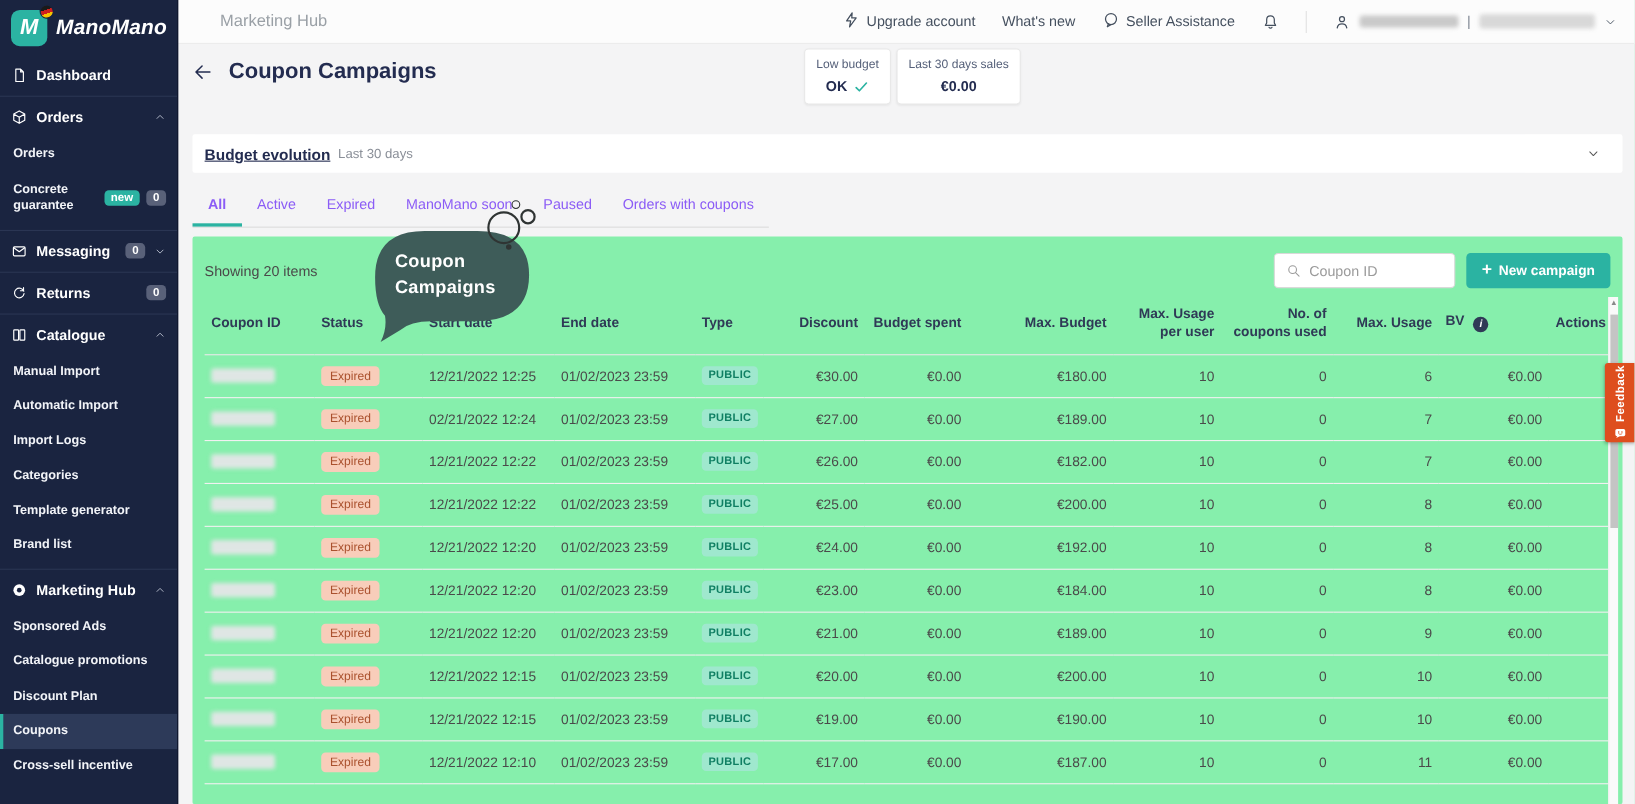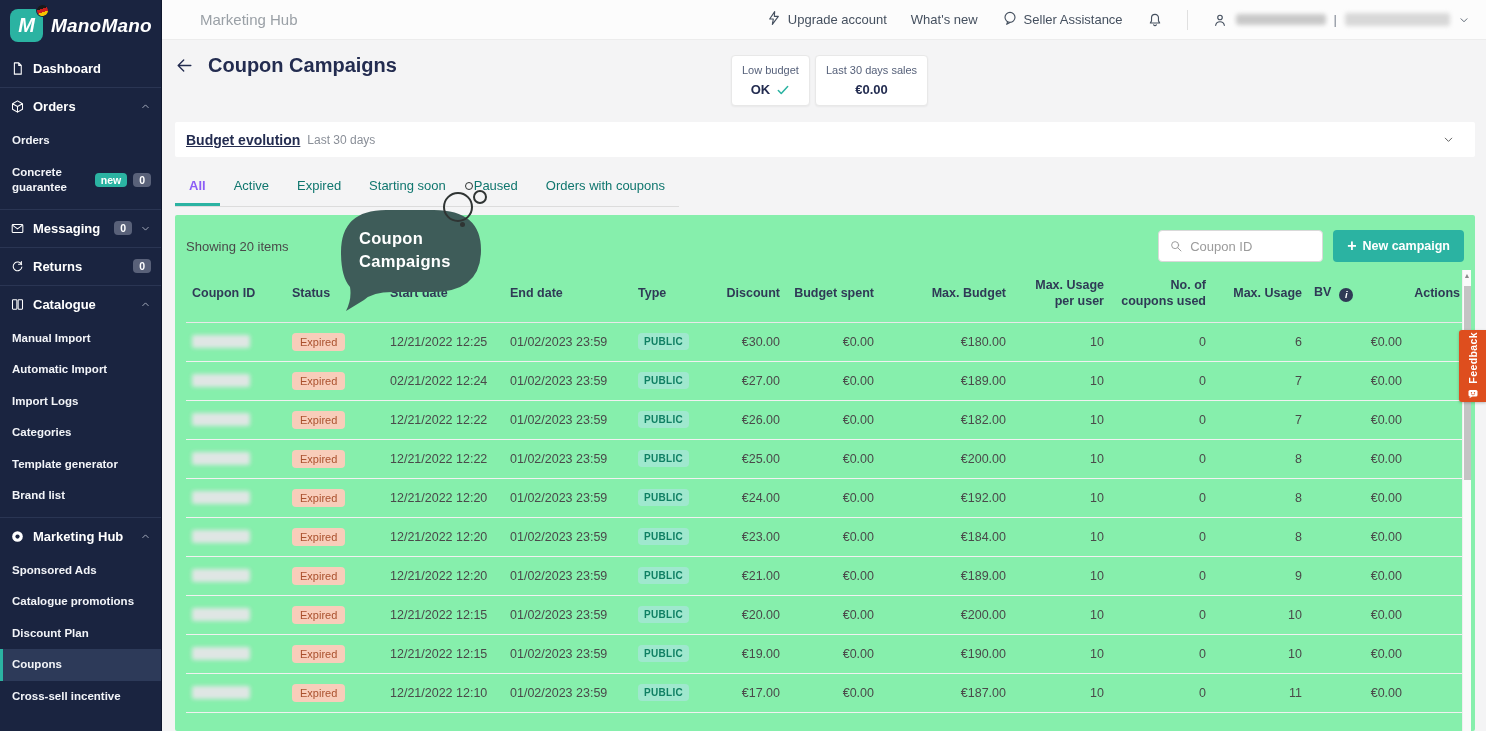--- a/index.html
+++ b/index.html
@@ -43,35 +43,35 @@
   .blob-name { width:90px; height:11px; background:#C9C9C9; }
   .blob-co   { width:105px; height:13px; background:#D8D8D8; }
   .tb-sep { color:#7d8592; }
 
   .page { position:absolute; top:40px; left:0; right:0; bottom:0; padding:0 11px 0 13px; }
 
   .page-head { height:82px; position:relative; display:flex; align-items:flex-start; padding-top:14px; }
   .back-btn { margin-top:2px; display:flex; color:#232C50; cursor:pointer; }
   .back-btn svg { width:19px; height:19px; }
   .page-title { font-size:20px; font-weight:700; color:#232C50; margin-left:14px; }
-  .card { position:absolute; top:15px; background:#fff; border:1px solid #E8E8E8; border-radius:4px; padding:8px 10px; text-align:center; box-shadow:0 1px 2px rgba(0,0,0,.05); }
+  .card { position:absolute; top:4px; background:#fff; border:1px solid #E8E8E8; border-radius:4px; padding:8px 10px; text-align:center; box-shadow:0 1px 2px rgba(0,0,0,.05); }
   .card-1 { left:556px; min-width:76px; }
   .card-2 { left:640px; min-width:100px; }
   .card-label { font-size:11px; color:#56617A; white-space:nowrap; }
   .card-value { font-size:13px; font-weight:700; color:#232C50; margin-top:6px; display:flex; justify-content:center; align-items:center; gap:6px; }
   .card-value svg { width:14px; height:14px; }
 
   .budget-bar { height:35px; background:#fff; border-radius:2px; display:flex; align-items:center; padding:0 20px 0 11px; cursor:pointer; }
   .bb-title { font-size:14px; font-weight:700; color:#232C50;text-decoration:underline; }
   .bb-sub { font-size:12px; color:#8A8F98; margin-left:7px; }
   .bb-chev { margin-left:auto; color:#555; display:flex; }
   .bb-chev svg { width:13px; height:13px; }
 
   .tabs { margin-top:10px; height:40px; display:flex; width:max-content; border-bottom:1px solid #DCDCDC; }
-  .tab { padding:0 14px; line-height:37px; font-size:13px; color:#0f766e; cursor:pointer; white-space:nowrap; }
+  .tab { padding:0 14px; line-height:37px; font-size:13px; color:#8b5cf6; cursor:pointer; white-space:nowrap; }
   .tab.active { color:#8b5cf6; font-weight:700; border-bottom:3px solid var(--accent,#2BB3A2); }
 
   .panel { margin-top:8px; background:#86efac; border-radius:2px; position:relative; height:516px; }
   .toolbar { display:flex; align-items:center; padding:15px 11px 8px; }
   .showing { font-size:13px; color:#4A4A4A; }
   .toolbar-right { margin-left:auto; display:flex; gap:10px; align-items:center; }
   .search { width:165px; height:32px; border:1px solid #D9D9D9; border-radius:4px; display:flex; align-items:center; gap:7px; padding:0 10px; background:#fff; color:#9B9B9B; }
   .search svg { width:14px; height:14px; flex:none; }
   .search input { border:0; outline:0; flex:1; min-width:0; font-size:13px; color:#333; font-family:inherit; background:transparent; }
   .search input::placeholder { color:#9B9B9B; }
@@ -343,21 +343,21 @@
           <svg viewBox="0 0 24 24" width="16" height="16" fill="none" stroke="currentColor" stroke-width="1.7" stroke-linecap="round" stroke-linejoin="round">
             <path d="M6 9.5l6 6 6-6"></path>
           </svg>
         </span>
     </div>
 
     <div class="tabs" id="tabs">
         <div class="tab active">All</div>
         <div class="tab">Active</div>
         <div class="tab">Expired</div>
-        <div class="tab">Starting soon</div>
+        <div class="tab">ManoMano soon</div>
         <div class="tab">Paused</div>
         <div class="tab">Orders with coupons</div>
       </div>
 
     <div class="panel">
       <div class="toolbar">
         <span class="showing">Showing 20 items</span>
         <div class="toolbar-right">
           <div class="search">
             <span style="display:flex">

